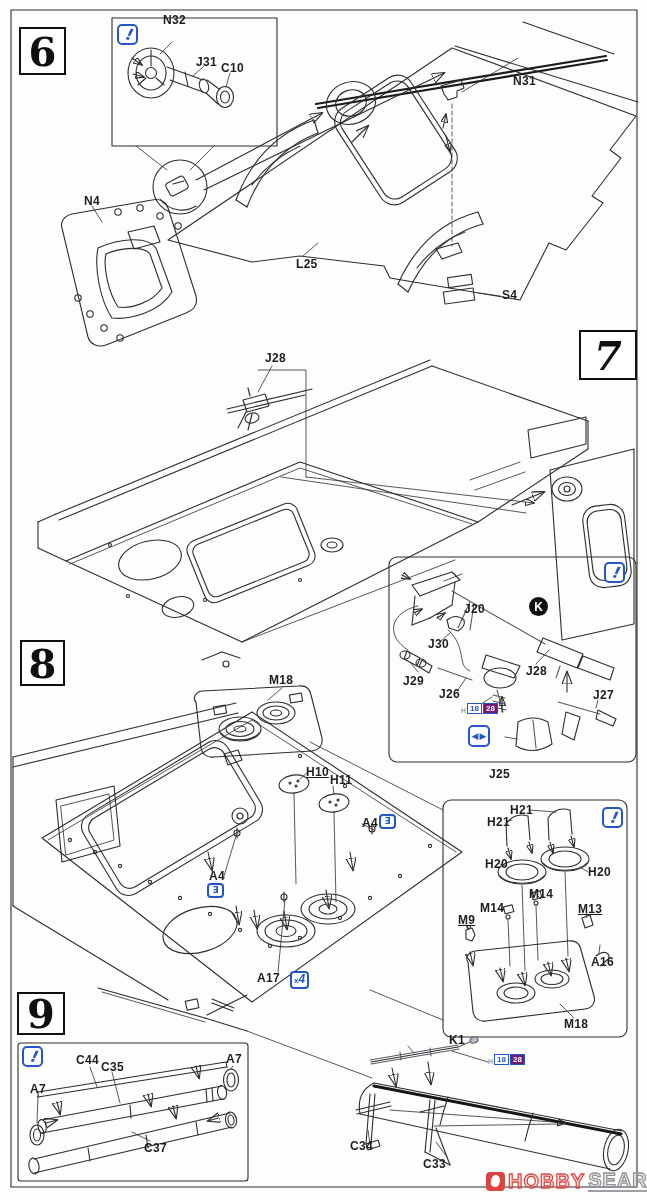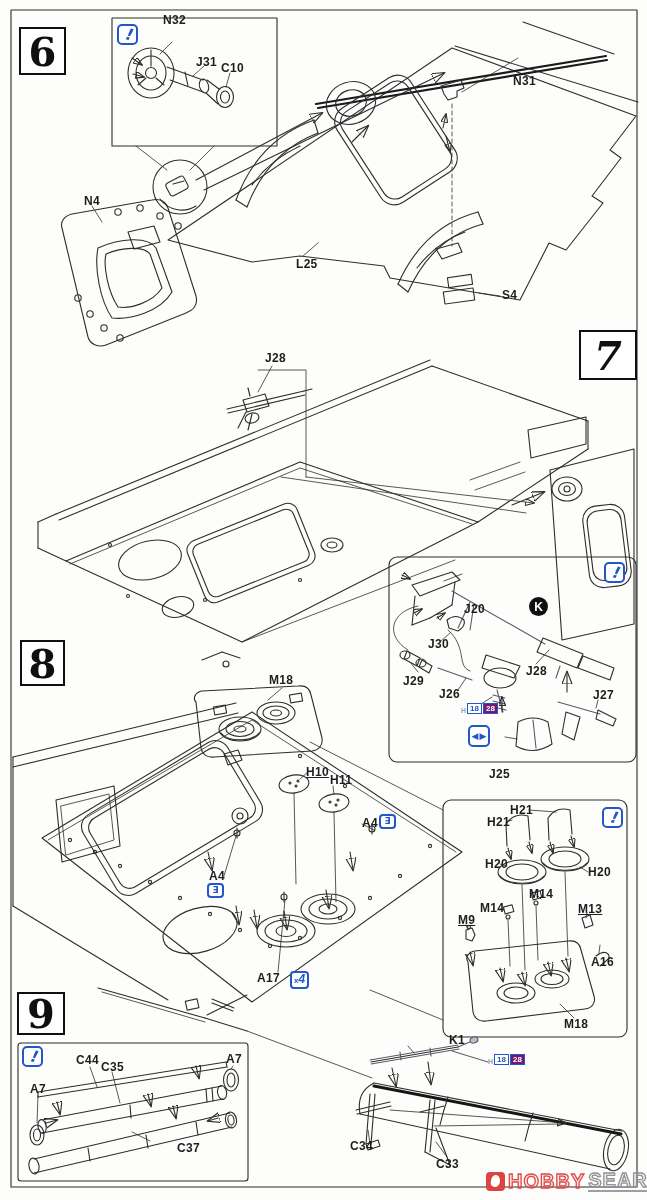--- a/index.html
+++ b/index.html
@@ -568,24 +568,24 @@
       <span class="part-label" style="left: 529px; top: 888px;">M14</span>
       <span class="part-label" style="left: 480px; top: 902px;">M14</span>
       <span class="part-label" style="left: 578px; top: 903px; text-decoration: underline;">M13</span>
       <span class="part-label" style="left: 458px; top: 914px; text-decoration: underline;">M9</span>
       <span class="part-label" style="left: 591px; top: 956px;">A16</span>
       <span class="part-label" style="left: 564px; top: 1018px;">M18</span>
       <span class="part-label" style="left: 76px; top: 1054px;">C44</span>
       <span class="part-label" style="left: 101px; top: 1061px;">C35</span>
       <span class="part-label" style="left: 226px; top: 1053px;">A7</span>
       <span class="part-label" style="left: 30px; top: 1083px;">A7</span>
-      <span class="part-label" style="left: 144px; top: 1142px; margin-left: 33px;">C37</span>
+      <span class="part-label" style="left: 144px; top: 1142px;">C37</span>
       <span class="part-label" style="left: 401px; top: 1034px; margin-left: 48px;">K1</span>
       <span class="part-label" style="left: 350px; top: 1140px;">C34</span>
-      <span class="part-label" style="left: 436px; top: 1158px;">C33</span>
+      <span class="part-label" style="left: 423px; top: 1158px;">C33</span>
     </div>
 
   <div id="attn-layer">
       <div class="attn" style="left: 117px; top: 24px;">
         <span>!</span>
       </div>
       <div class="attn" style="left: 604px; top: 562px;">
         <span>!</span>
       </div>
       <div class="attn" style="left: 602px; top: 807px;">

